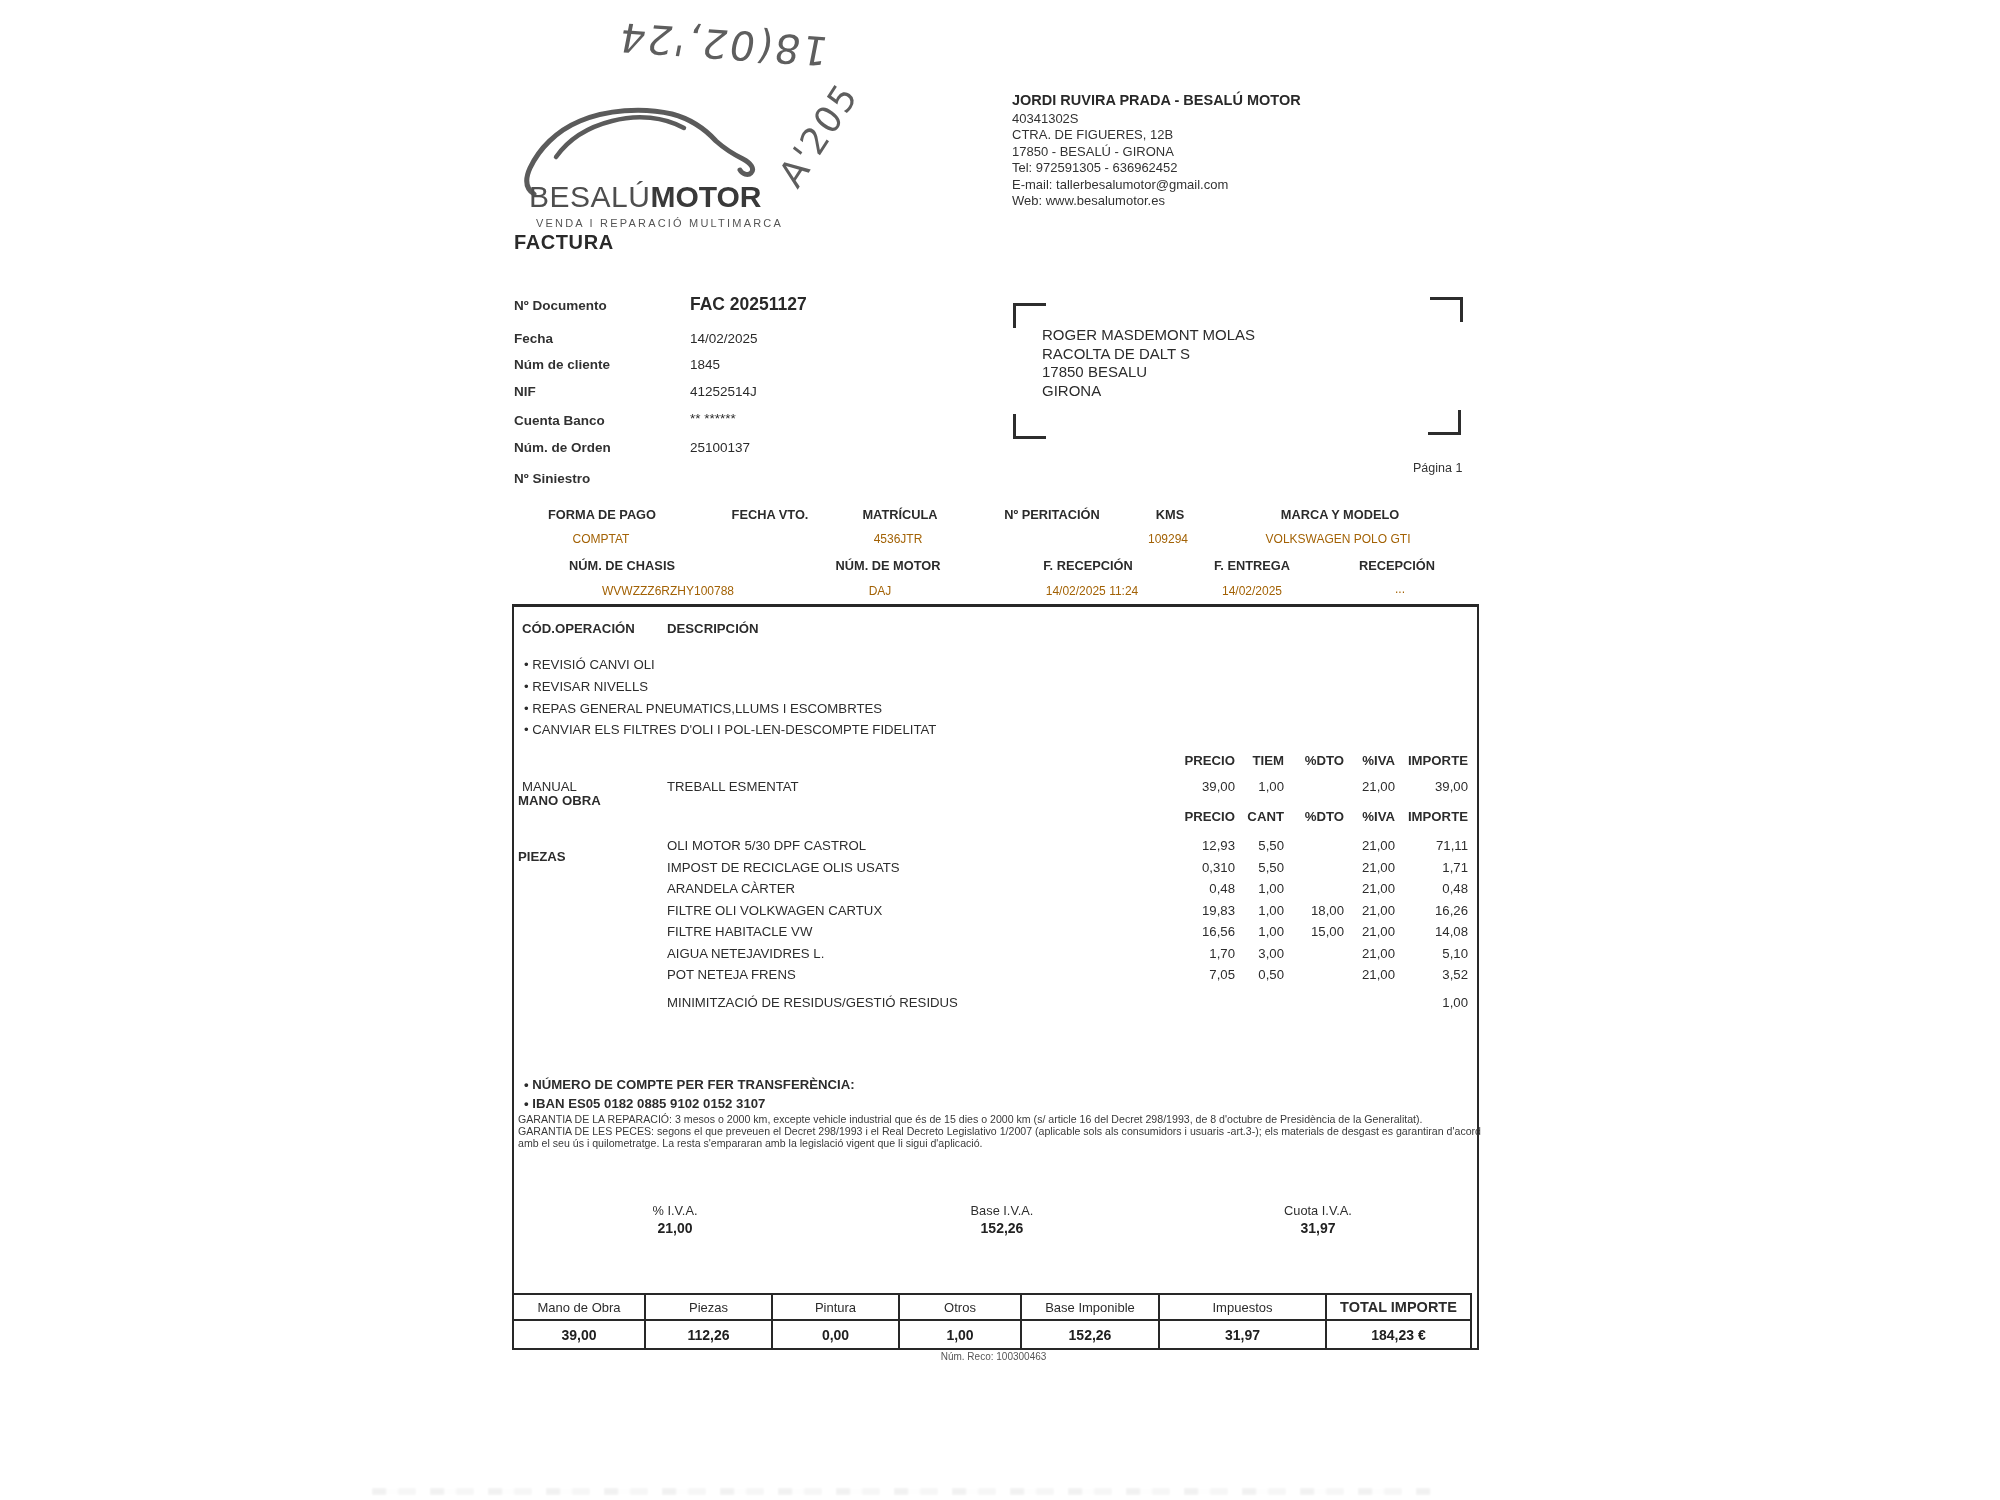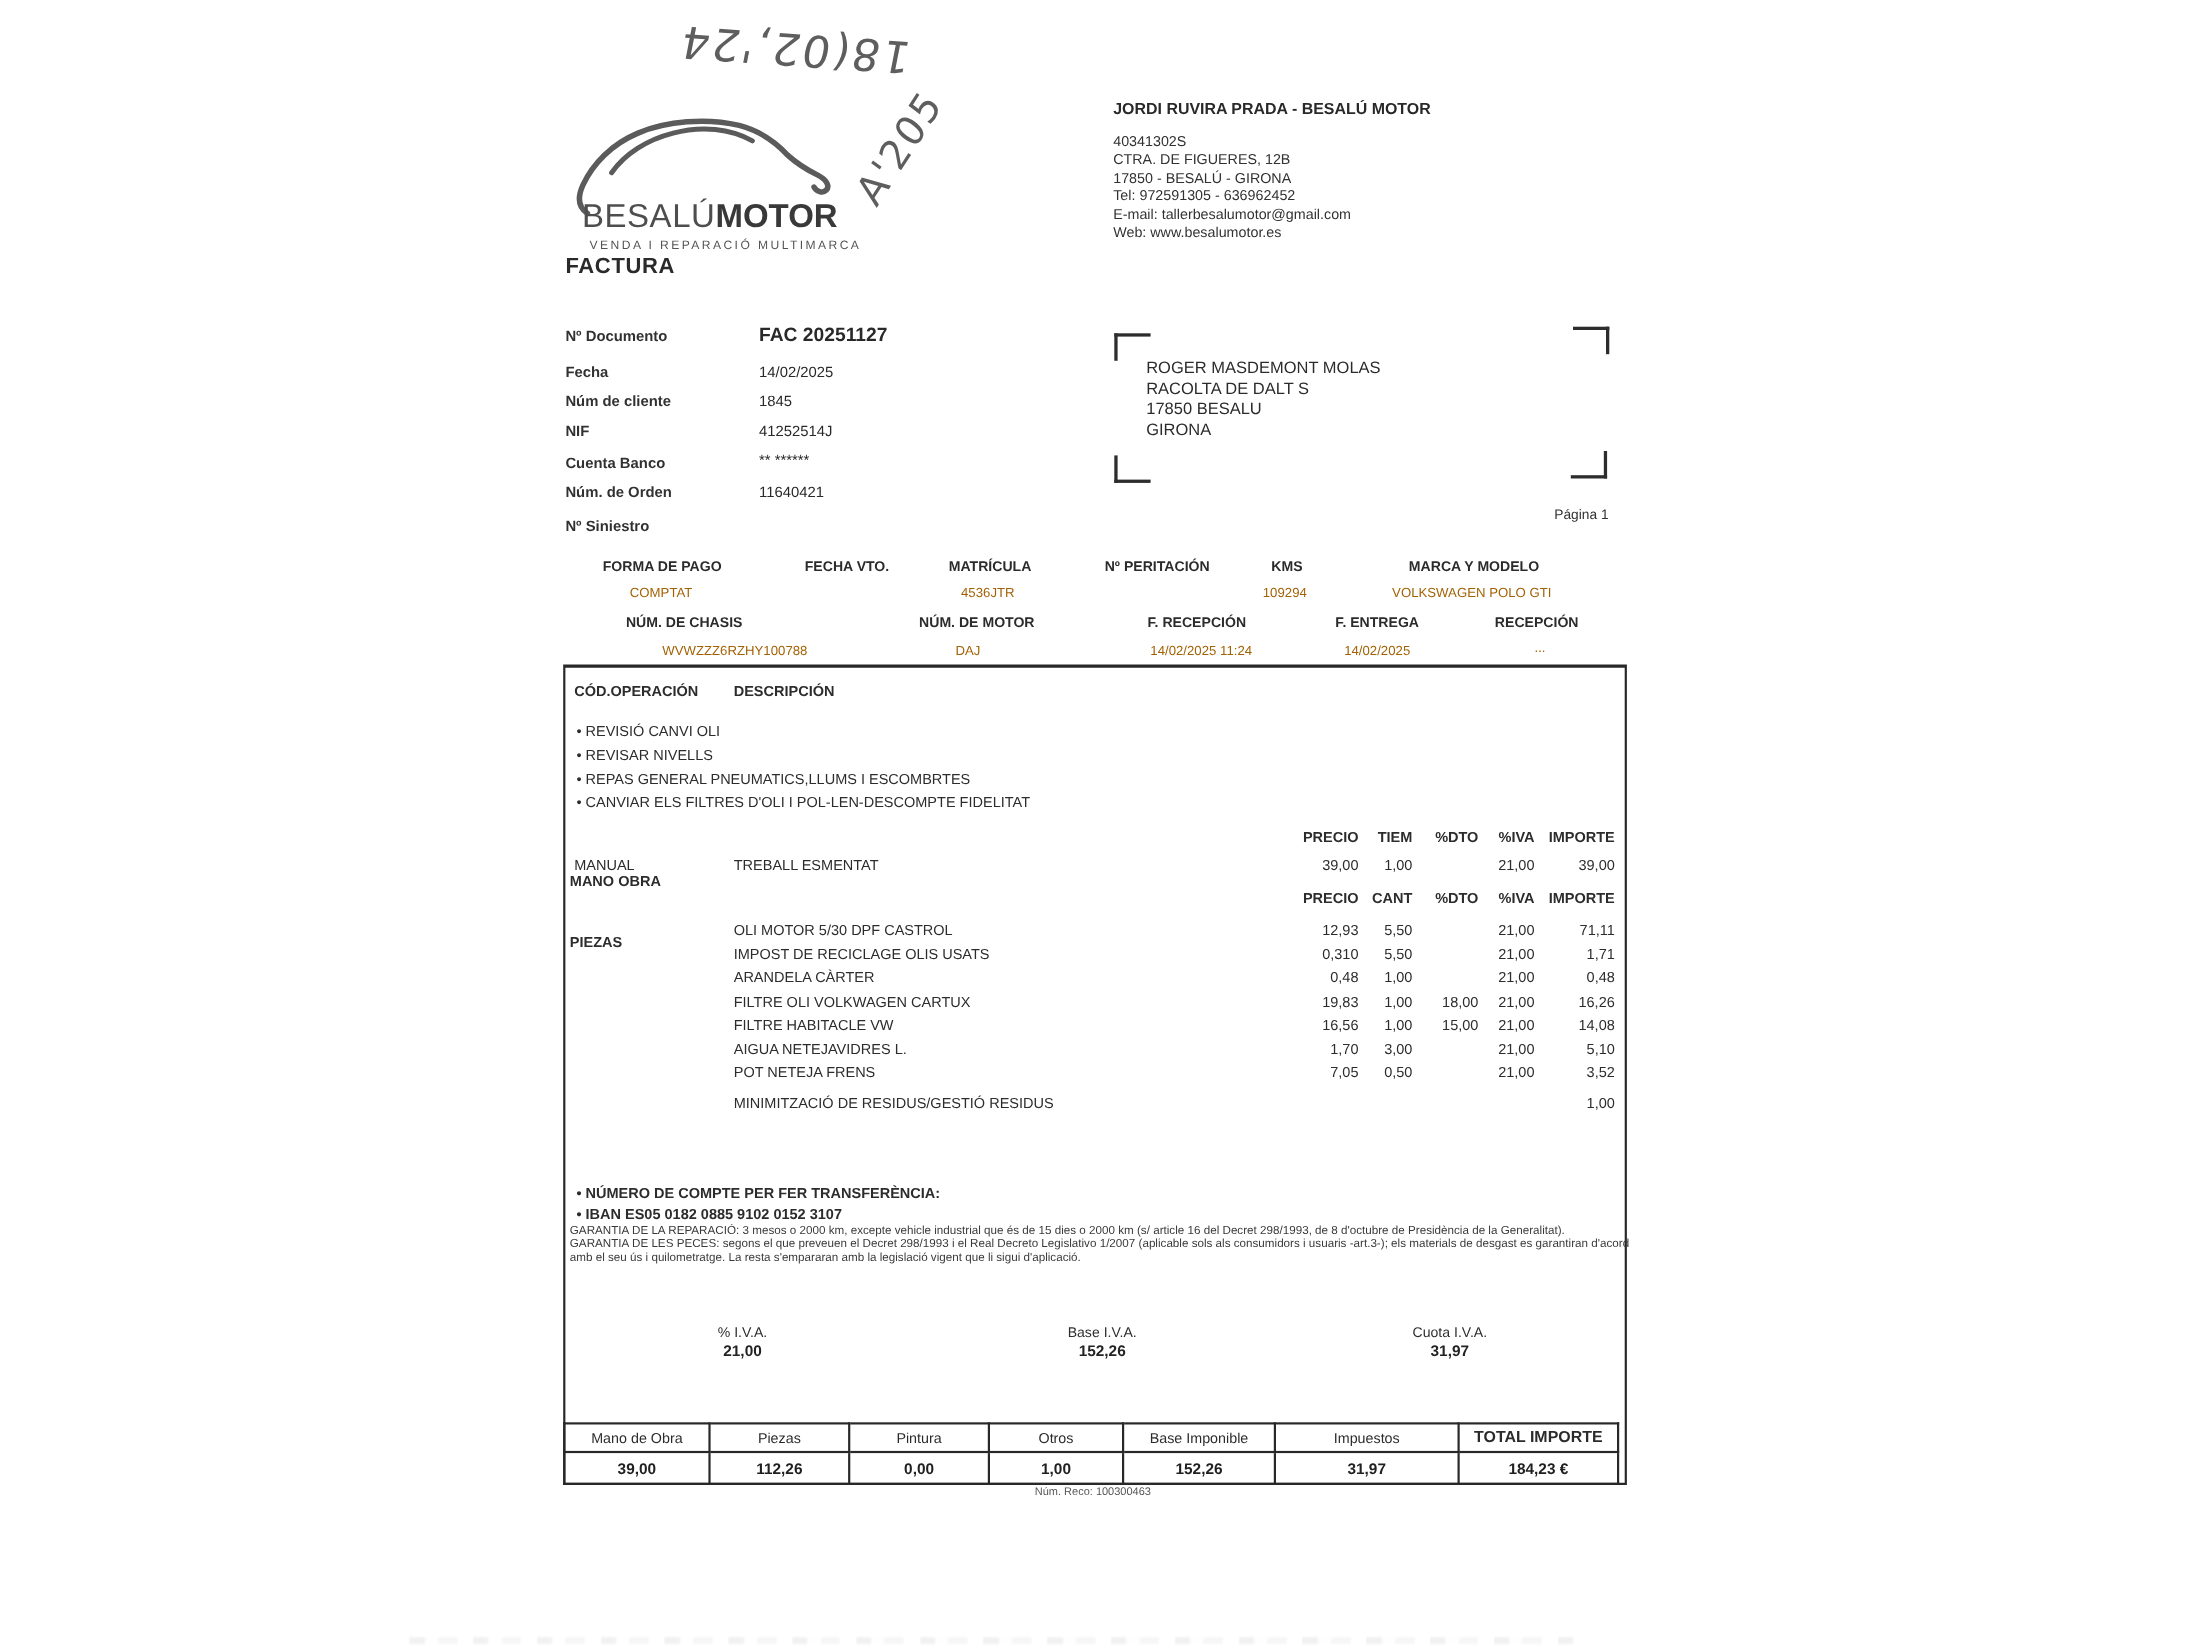--- a/index.html
+++ b/index.html
@@ -12,21 +12,21 @@
   .hand{font-family:"DejaVu Sans",sans-serif;color:#3d3d3d;opacity:.82;letter-spacing:2px;}
   #note1{left:528px;top:18px;width:300px;font-size:40px;transform:rotate(184deg) skewX(-7deg);}
   #note2{left:742px;top:78px;width:200px;font-size:36px;transform:rotate(-57deg) skewX(-4deg);}
   
   #car-svg{left:520px;top:106px;}
   #brand{left:529px;top:180px;font-size:30px;color:#4f4f4f;letter-spacing:.5px;}
   #brand b{color:#3a3a3a;font-weight:700;letter-spacing:0;}
   #tagline{left:536px;top:217px;font-size:11px;letter-spacing:2.2px;color:#555;}
   
   #company{left:1012px;top:92px;font-size:13px;line-height:16.5px;color:#333;}
-  #company .nm{font-size:14.5px;font-weight:700;color:#2b2b2b;margin-bottom:12px;}
+  #company .nm{font-size:14.5px;font-weight:700;color:#2b2b2b;margin-bottom:2px;}
   
   #factura{left:514px;top:231px;font-size:20px;font-weight:700;letter-spacing:.6px;color:#2c2c2c;}
   .f-label{left:514px;font-size:13.5px;font-weight:700;color:#333;}
   .f-value{left:690px;font-size:13.5px;color:#2b2b2b;}
   .f-big{font-size:17.5px;font-weight:700;}
   
   .crn{width:30px;height:22px;}
   .crn.tl{border-left:3px solid #2f2f2f;border-top:3px solid #2f2f2f;}
   .crn.tr{border-right:3px solid #2f2f2f;border-top:3px solid #2f2f2f;}
   .crn.bl{border-left:3px solid #2f2f2f;border-bottom:3px solid #2f2f2f;}
@@ -95,21 +95,21 @@
   <div class="abs f-value f-big nw" style="top:294px">FAC 20251127</div>
   <div class="abs f-label nw" style="top:331px">Fecha</div>
   <div class="abs f-value nw" style="top:331px">14/02/2025</div>
   <div class="abs f-label nw" style="top:357px">Núm de cliente</div>
   <div class="abs f-value nw" style="top:357px">1845</div>
   <div class="abs f-label nw" style="top:384px">NIF</div>
   <div class="abs f-value nw" style="top:384px">41252514J</div>
   <div class="abs f-label nw" style="top:413px">Cuenta Banco</div>
   <div class="abs f-value nw" style="top:411px">** ******</div>
   <div class="abs f-label nw" style="top:440px">Núm. de Orden</div>
-  <div class="abs f-value nw" style="top:440px">11640421</div>
+  <div class="abs f-value nw" style="top:440px">25100137</div>
   <div class="abs f-label nw" style="top:471px">Nº Siniestro</div>
   <div class="abs f-value nw" style="top:471px"></div>
 
   <div class="abs crn tl" style="left:1013px;top:303px"></div>
   <div class="abs crn tr" style="left:1430px;top:297px"></div>
   <div class="abs crn bl" style="left:1013px;top:414px"></div>
   <div class="abs crn br" style="left:1428px;top:410px"></div>
   <div id="customer" class="abs">
     <div class="nw">ROGER MASDEMONT MOLAS</div>
     <div class="nw">RACOLTA DE DALT S</div>

